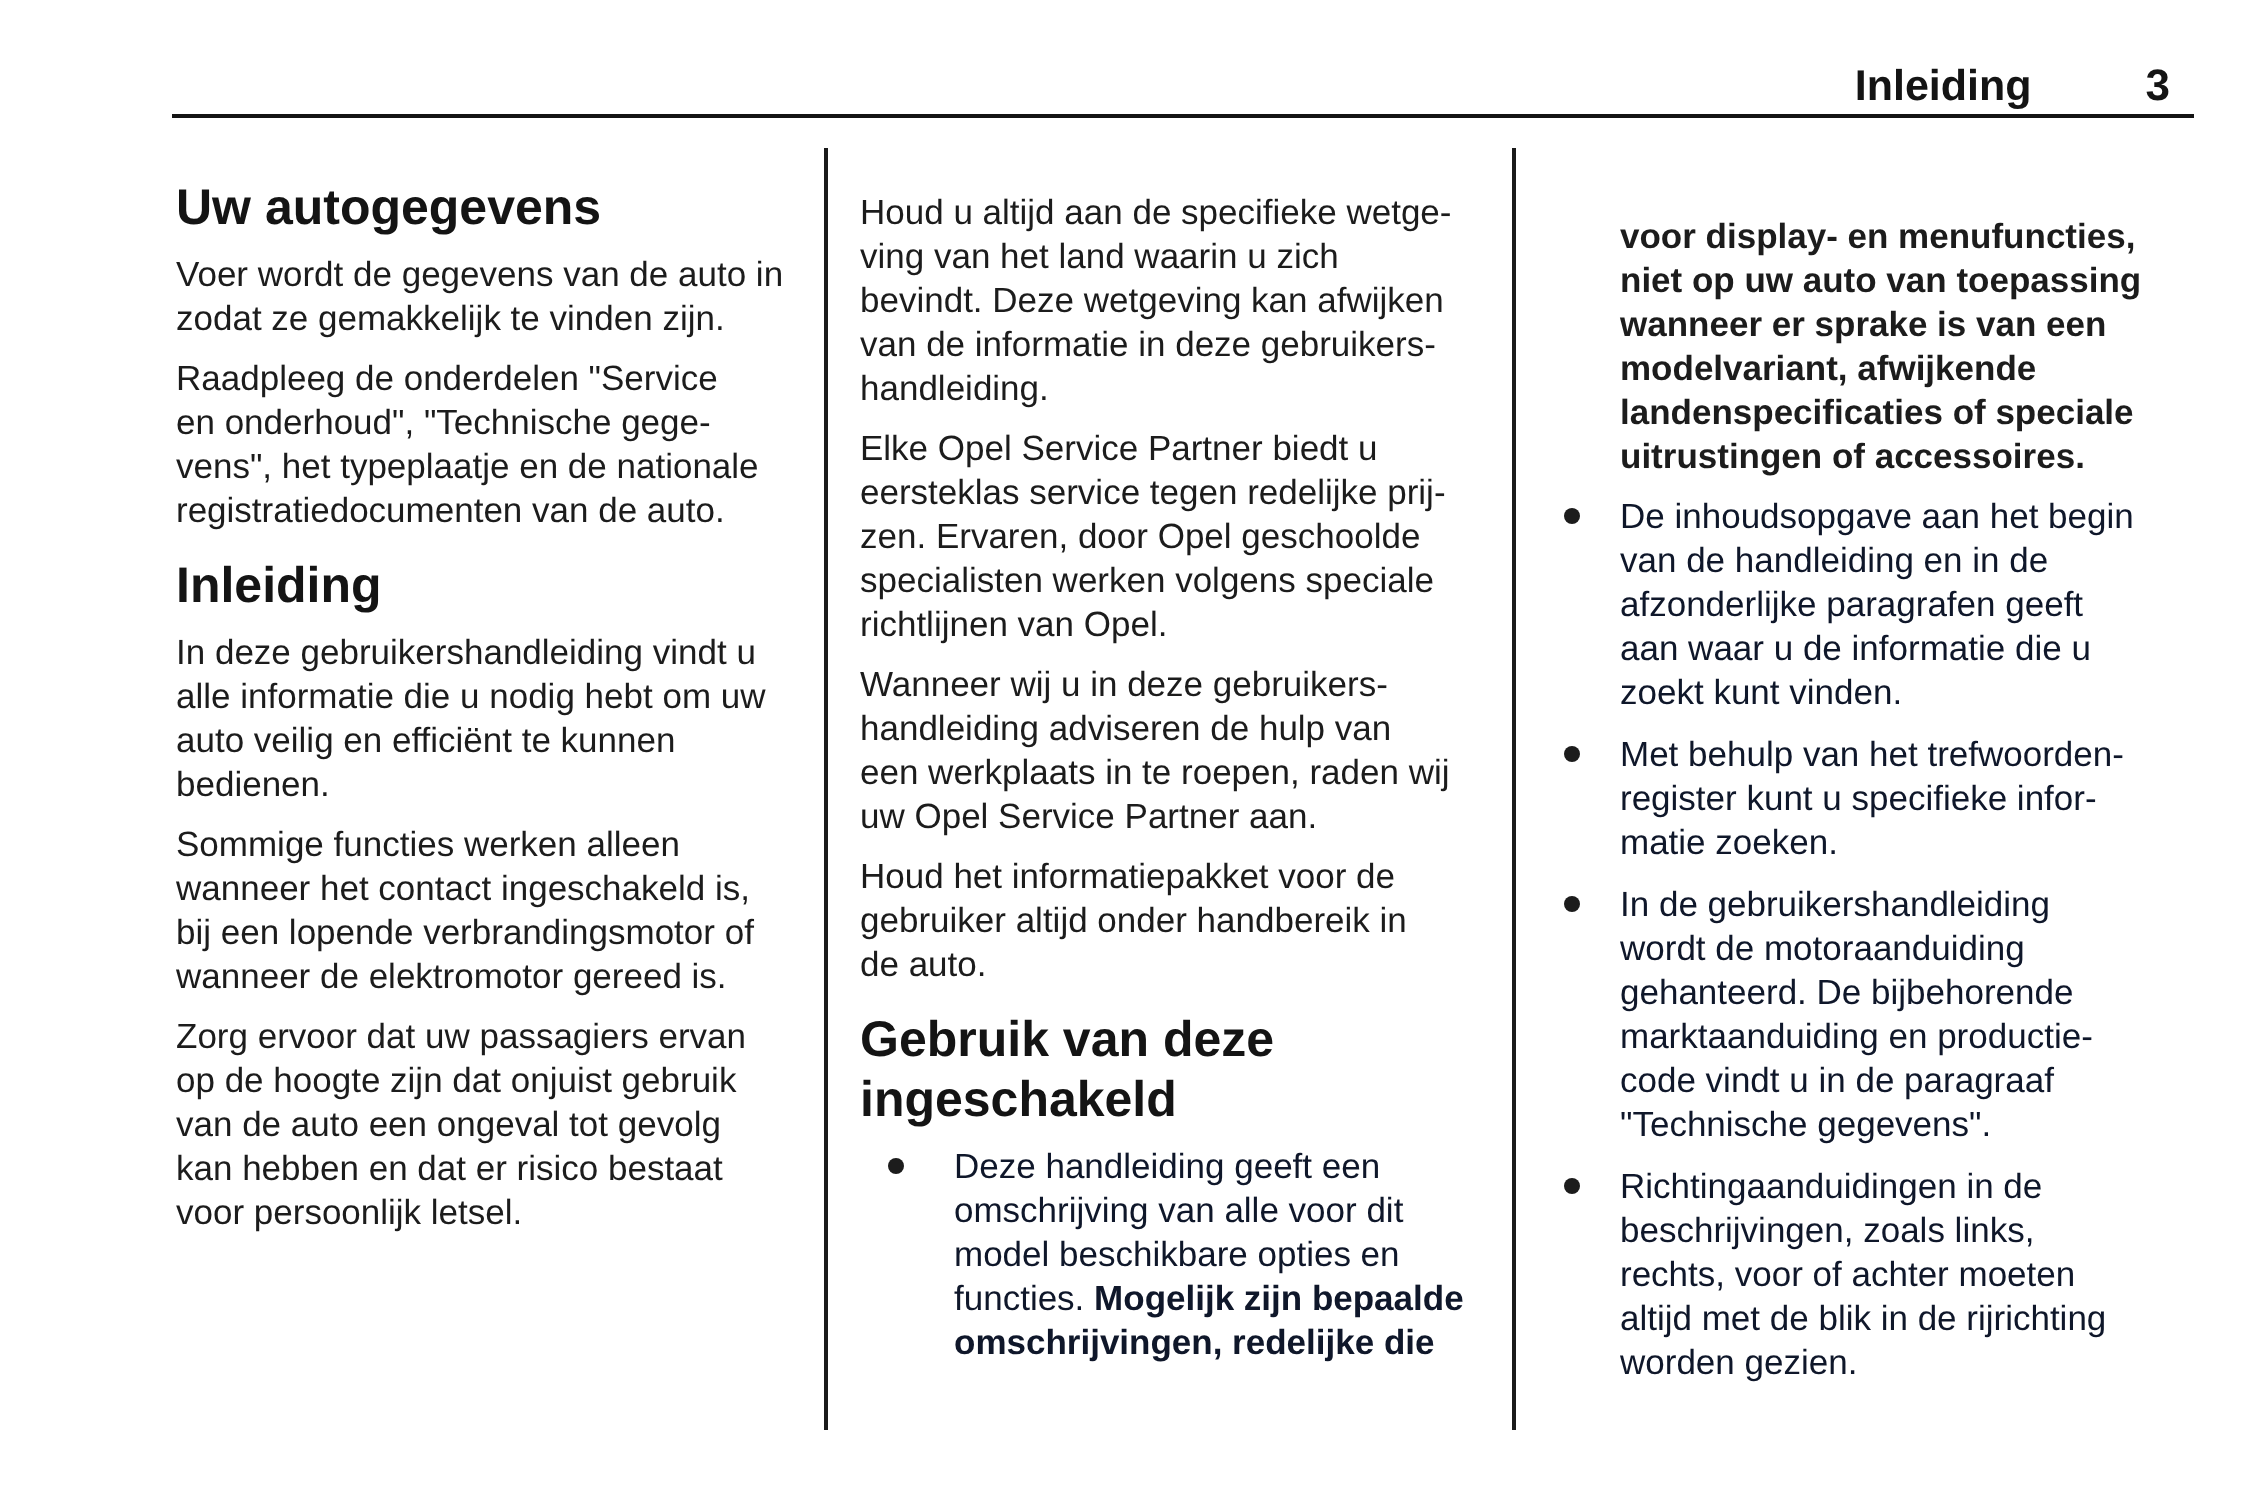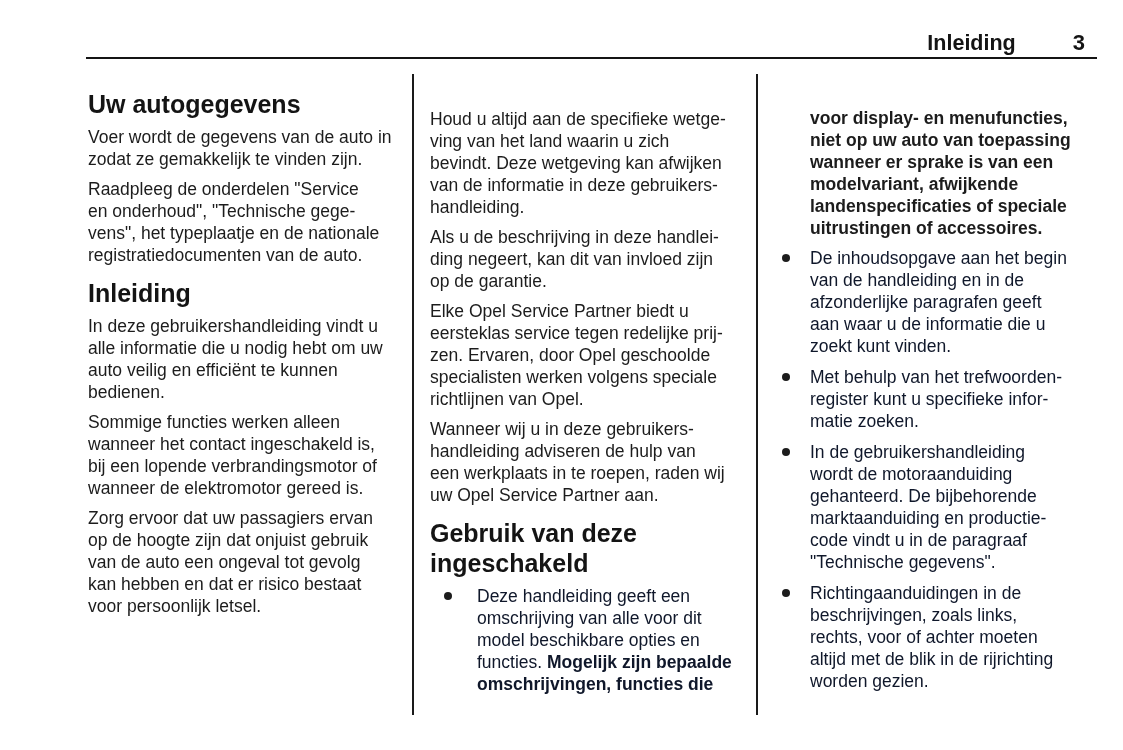--- a/index.html
+++ b/index.html
@@ -39,21 +39,21 @@
     color:#141414;margin:12px 0 7px 0;
     white-space:pre-line;
   }
   .col > .h1:first-child{margin-top:2px;}
   .p{
     font-size:17.5px;line-height:22px;
     margin:0 0 8px 0;
     white-space:pre-line;
     color:#1c1c1c;
   }
-  .col > .p:first-child{margin-top:21px;}
+  .col > .p:first-child{margin-top:8px;}
   .bold{font-weight:700;}
   
   .bullet{
     position:relative;
     margin:0 0 9px 0;
   }
   #col2 .bullet{padding-left:47px;}
   #col3 .bullet{padding-left:38px;}
   #col3 .cont{padding-left:38px;margin-top:20px;}
   .dot{
@@ -104,41 +104,41 @@
 kan hebben en dat er risico bestaat
 voor persoonlijk letsel.</div>
   </section>
 
   <section class="col" id="col2">
     <div class="p">Houd u altijd aan de specifieke wetge-
 ving van het land waarin u zich
 bevindt. Deze wetgeving kan afwijken
 van de informatie in deze gebruikers-
 handleiding.</div>
-    <div class="p">Als u de beschrijving in deze handlei-
-ding negeert, kan dit van invloed zijn
-op de garantie.</div>
     <div class="p">Elke Opel Service Partner biedt u
 eersteklas service tegen redelijke prij-
 zen. Ervaren, door Opel geschoolde
 specialisten werken volgens speciale
 richtlijnen van Opel.</div>
     <div class="p">Wanneer wij u in deze gebruikers-
 handleiding adviseren de hulp van
 een werkplaats in te roepen, raden wij
 uw Opel Service Partner aan.</div>
+    <div class="p">Houd het informatiepakket voor de
+gebruiker altijd onder handbereik in
+de auto.</div>
     <div class="h1">Gebruik van deze
 ingeschakeld</div>
     <div class="bullet">
       <span class="dot"></span>
       <div class="btxt"><span>Deze handleiding geeft een
 omschrijving van alle voor dit
 model beschikbare opties en
 functies. </span><span class="bold">Mogelijk zijn bepaalde
-omschrijvingen, functies die</span></div>
+omschrijvingen, redelijke die</span></div>
     </div>
   </section>
 
   <section class="col" id="col3">
     <div class="p bold cont">voor display- en menufuncties,
 niet op uw auto van toepassing
 wanneer er sprake is van een
 modelvariant, afwijkende
 landenspecificaties of speciale
 uitrustingen of accessoires.</div>

